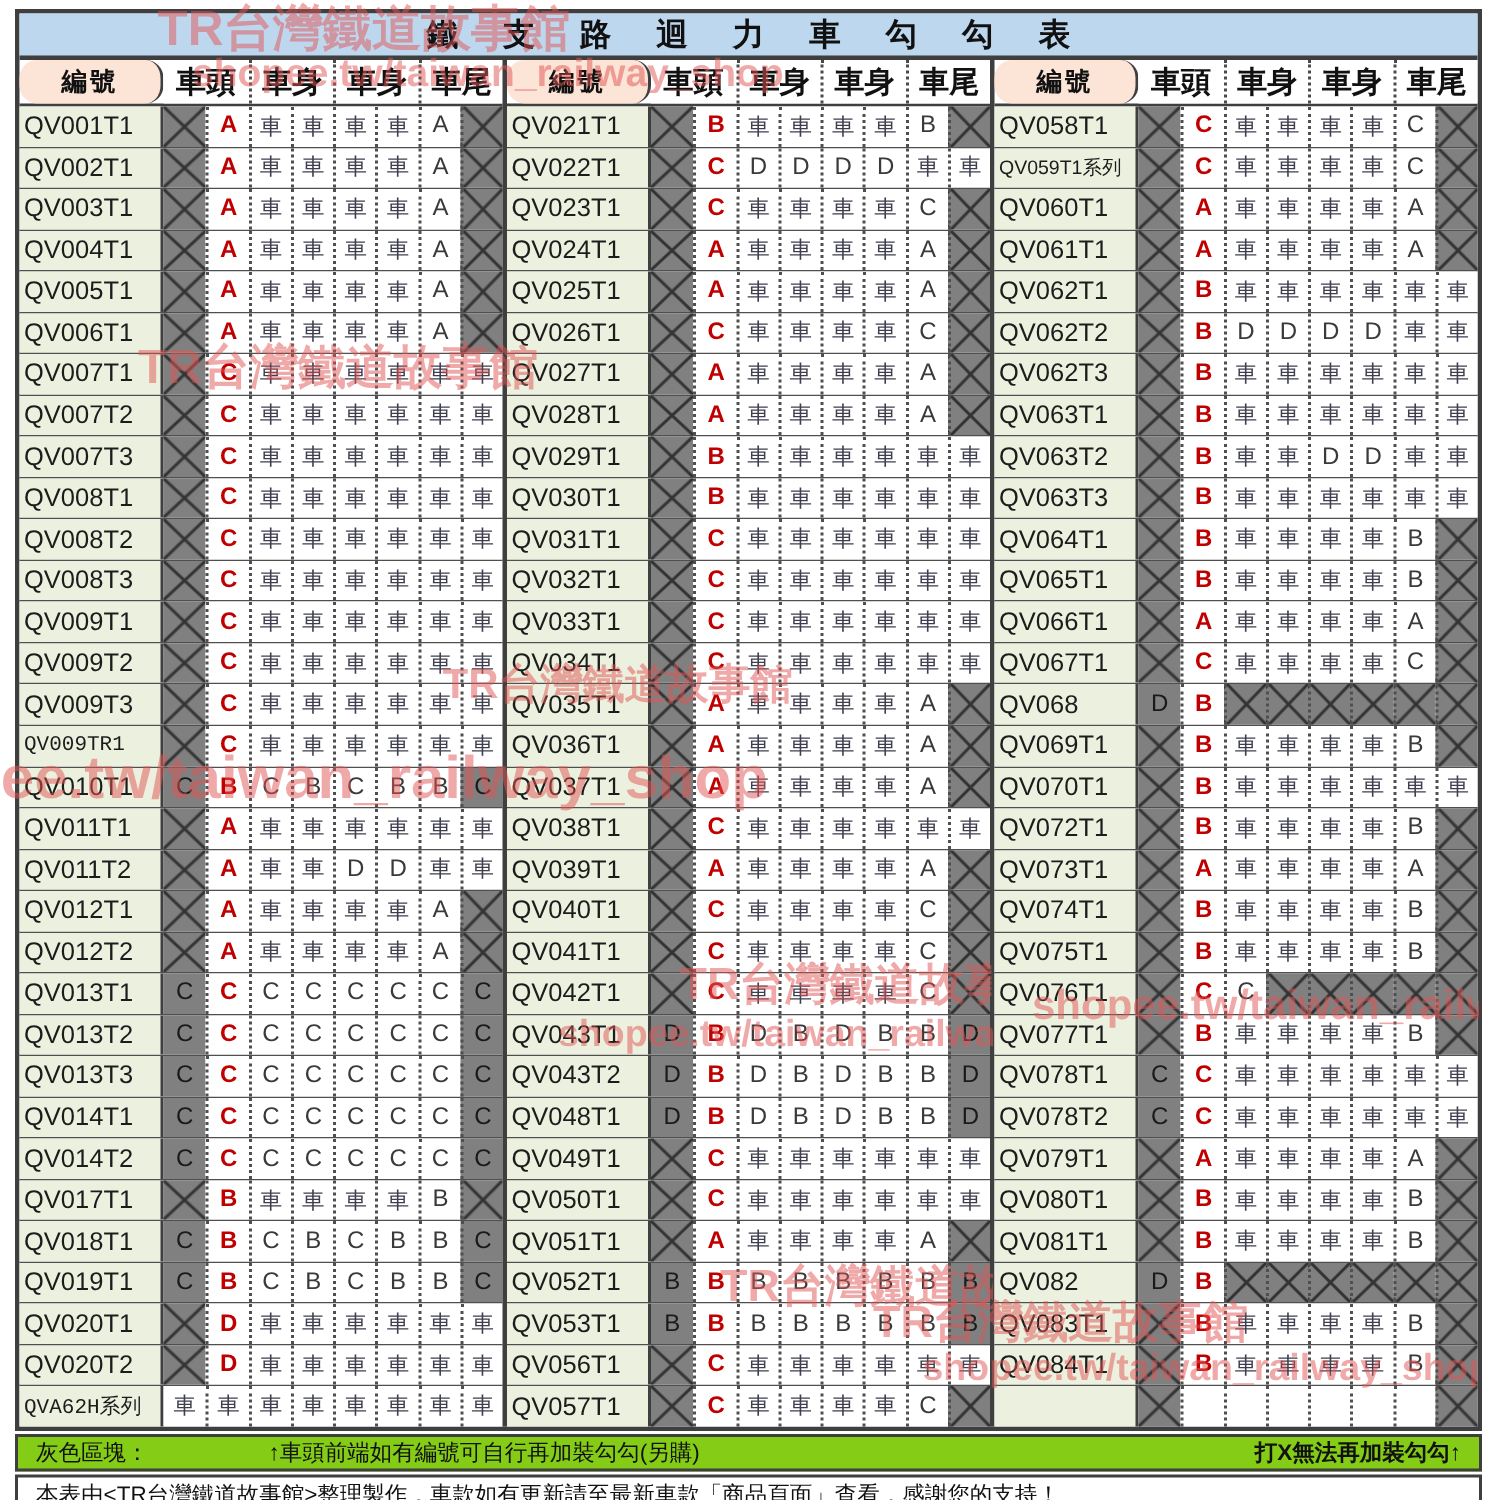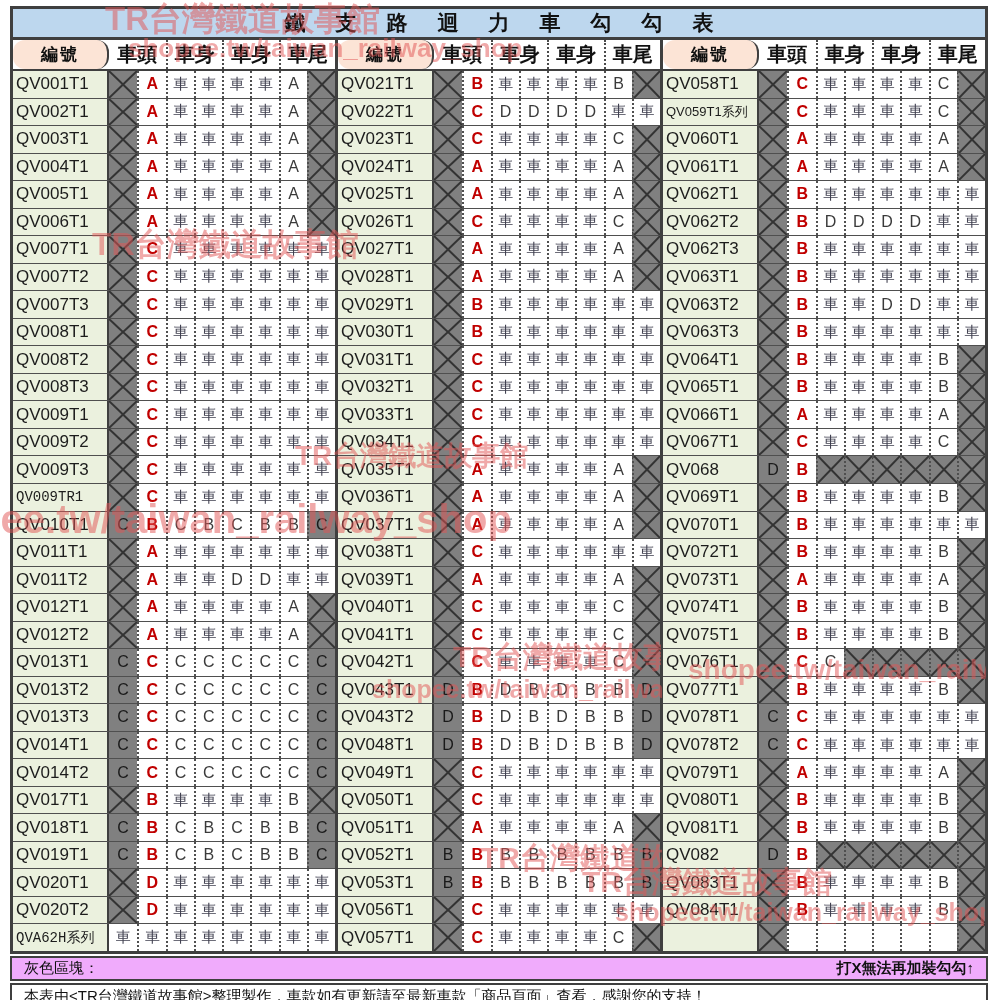--- a/index.html
+++ b/index.html
@@ -41,21 +41,21 @@
   .cell.red{color:var(--red,#c00000);font-weight:bold;}
   .cell.gl{background:var(--gray,#808080);color:#1a1a1a;}
   .cell.x{
     background:
       linear-gradient(to top right, transparent calc(50% - 1.5px), #333 calc(50% - .5px), #333 calc(50% + .5px), transparent calc(50% + 1.5px)),
       linear-gradient(to bottom right, transparent calc(50% - 1.5px), #333 calc(50% - .5px), #333 calc(50% + .5px), transparent calc(50% + 1.5px)),
       var(--gray,#808080);
   }
   .legend-bar{
     position:absolute;left:10px;top:956px;width:978px;height:25px;border:2px solid #3f3f3f;box-sizing:border-box;
-    background:#f0abfc;display:flex;align-items:center;font-size:15px;color:#111;padding:0 12px;
+    background:#84cc16;display:flex;align-items:center;font-size:15px;color:#111;padding:0 12px;
   }
   .legend-note{margin-left:80px;}
   .legend-right{margin-left:auto;font-weight:bold;}
   .footer-bar{
     position:absolute;left:10px;top:983px;width:978px;height:26px;border:2px solid #3f3f3f;box-sizing:border-box;
     background:#fff;display:flex;align-items:center;font-size:15px;color:#111;padding:0 12px;
   }
   .wm{position:absolute;color:#e25555;opacity:.5;font-weight:bold;white-space:nowrap;pointer-events:none;z-index:5;line-height:1.05;}
   .wm-t1{left:105px;top:2px;font-size:33px;}
   .wm-t2{left:128px;top:35px;font-size:26px;width:545px;overflow:hidden;height:27px;}
@@ -1156,20 +1156,21 @@
           <div class="cell blank"></div>
           <div class="cell blank"></div>
           <div class="cell x"></div>
         </div>
       </div>
     </div>
 </div>
 
 <div class="legend-bar">
   <span>灰色區塊：</span>
+  <span class="legend-note">↑車頭前端如有編號可自行再加裝勾勾(另購)</span>
   <span class="legend-right">打X無法再加裝勾勾↑</span>
 </div>
 
 <div class="footer-bar">
   <span>本表由&lt;TR台灣鐵道故事館&gt;整理製作，車款如有更新請至最新車款「商品頁面」查看，感謝您的支持！</span>
 </div>
 
 <span class="wm wm-t1">TR台灣鐵道故事館</span>
 <span class="wm wm-t2">shopee.tw/taiwan_railway_shop</span>
 <span class="wm wm-a1">TR台灣鐵道故事館</span>

